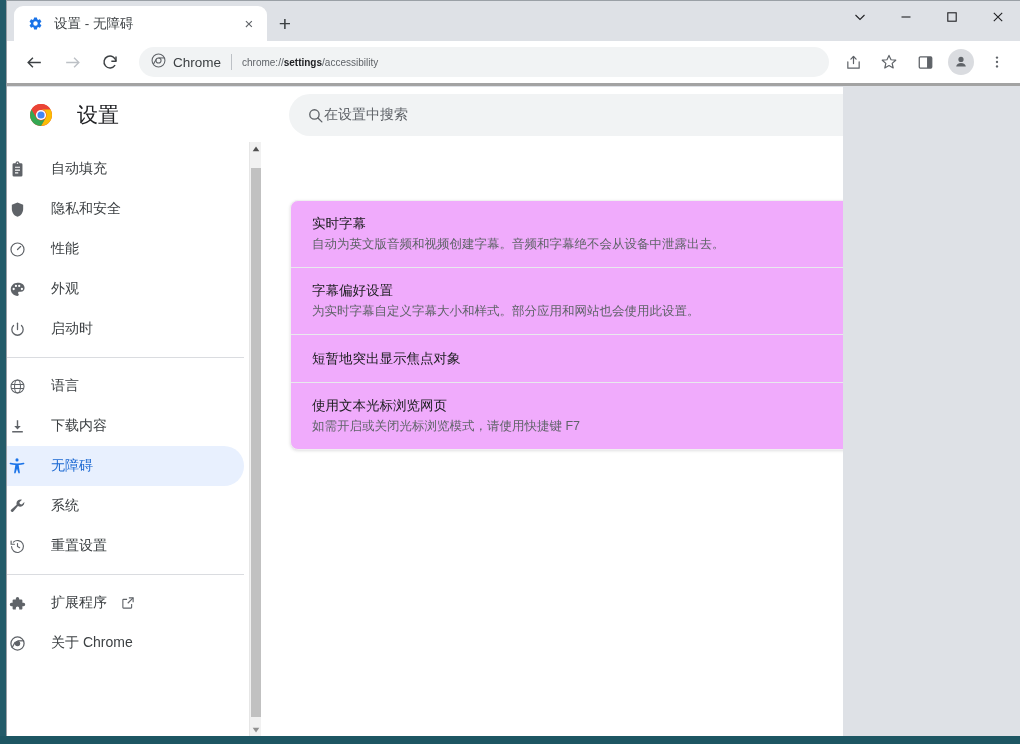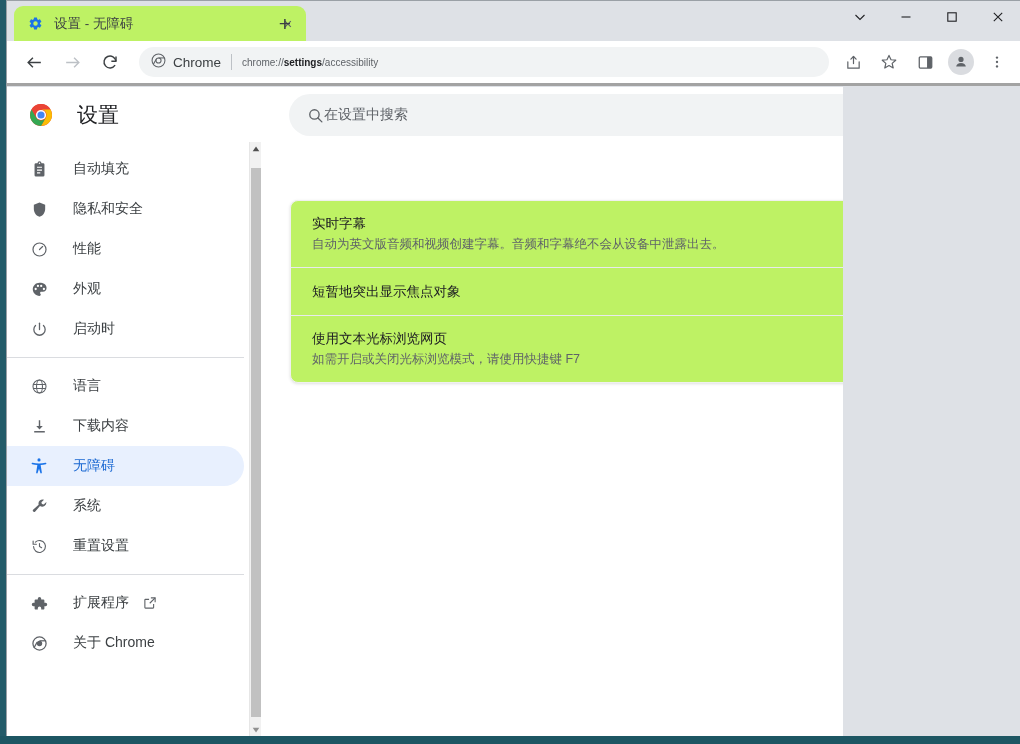--- a/index.html
+++ b/index.html
@@ -27,22 +27,22 @@
   }
 
   
   #tabstrip {
     position: absolute; left: 0; top: 0;
     width: 1014px; height: 40px;
     background: #dee1e6;
   }
   #tab {
     position: absolute; left: 7px; top: 5px;
-    width: 292px; height: 35px;
-    background: #bef264;
+    width: 253px; height: 35px;
+    background: #ffffff;
     border-radius: 9px 9px 0 0;
     display: flex; align-items: center;
   }
   #tab-favicon {
     margin-left: 13px; width: 17px; height: 17px;
     display: flex; align-items: center; justify-content: center;
   }
   #tab-title {
     margin-left: 10px;
     font-size: 13.5px; color: #3c4043;
@@ -150,21 +150,20 @@
   }
   #chrome-logo { width: 24px; height: 24px; }
   #settings-title {
     margin-left: 24px;
     font-size: 21px; color: #202124; font-weight: 400;
   }
   .navlist { padding-top: 6px; }
   .navitem {
     display: flex; align-items: center;
     height: 40px;
-    padding-left: 22px;
     margin-right: 11px;
     border-radius: 0 20px 20px 0;
     color: #5f6368;
     text-align: right;
   }
   .navitem .ico {
     width: 20px; height: 20px;
     display: flex; align-items: center; justify-content: center;
     color: #5f6368;
     flex: 0 0 20px;
@@ -226,21 +225,21 @@
   }
 
   #section-title {
     position: absolute; left: 29px; top: 165px;
     font-size: 13.5px; color: #202124;
   }
 
   #card {
     position: absolute; left: 29px; top: 113px;
     width: 682px;
-    background: #bef264;
+    background: #f0abfc;
     border: 1px solid #f0f0f0;
     border-radius: 8px;
     box-shadow: 0 1px 3px rgba(60,64,67,.16);
     overflow: hidden;
   }
   .row {
     display: flex; align-items: center;
     padding: 0 20px 0 21px;
     min-height: 48px;
     border-bottom: 1px solid #e8eaed;
@@ -596,20 +595,35 @@
                 <div class="row-sub">自动为英文版音频和视频创建字幕。音频和字幕绝不会从设备中泄露出去。</div>
               </div>
               <div class="row-action">
                 <div class="toggle">
                   <span class="track"></span>
                   <span class="knob"></span>
                 </div>
               </div>
             </div>
 
+            <div class="row tall">
+              <div class="row-text">
+                <div class="row-title">字幕偏好设置</div>
+                <div class="row-sub">为实时字幕自定义字幕大小和样式。部分应用和网站也会使用此设置。</div>
+              </div>
+              <div class="row-action">
+                <span class="extlink-btn">
+                  <svg width="19" height="19" viewBox="0 0 24 24" fill="none" stroke="currentColor" stroke-width="1.8">
+                    <path d="M13.8 3.4H20.6V10.2"></path>
+                      <path d="M20.6 3.4 12.2 11.8"></path>
+                    <path d="M17.8 13.4v6.3a1 1 0 0 1-1 1H4.4a1 1 0 0 1-1-1V7.3a1 1 0 0 1 1-1h6.2"></path>
+                  </svg>
+                </span>
+              </div>
+            </div>
 
             <div class="row">
               <div class="row-text">
                 <div class="row-title">短暂地突出显示焦点对象</div>
               </div>
               <div class="row-action">
                 <div class="toggle">
                   <span class="track"></span>
                   <span class="knob"></span>
                 </div>

